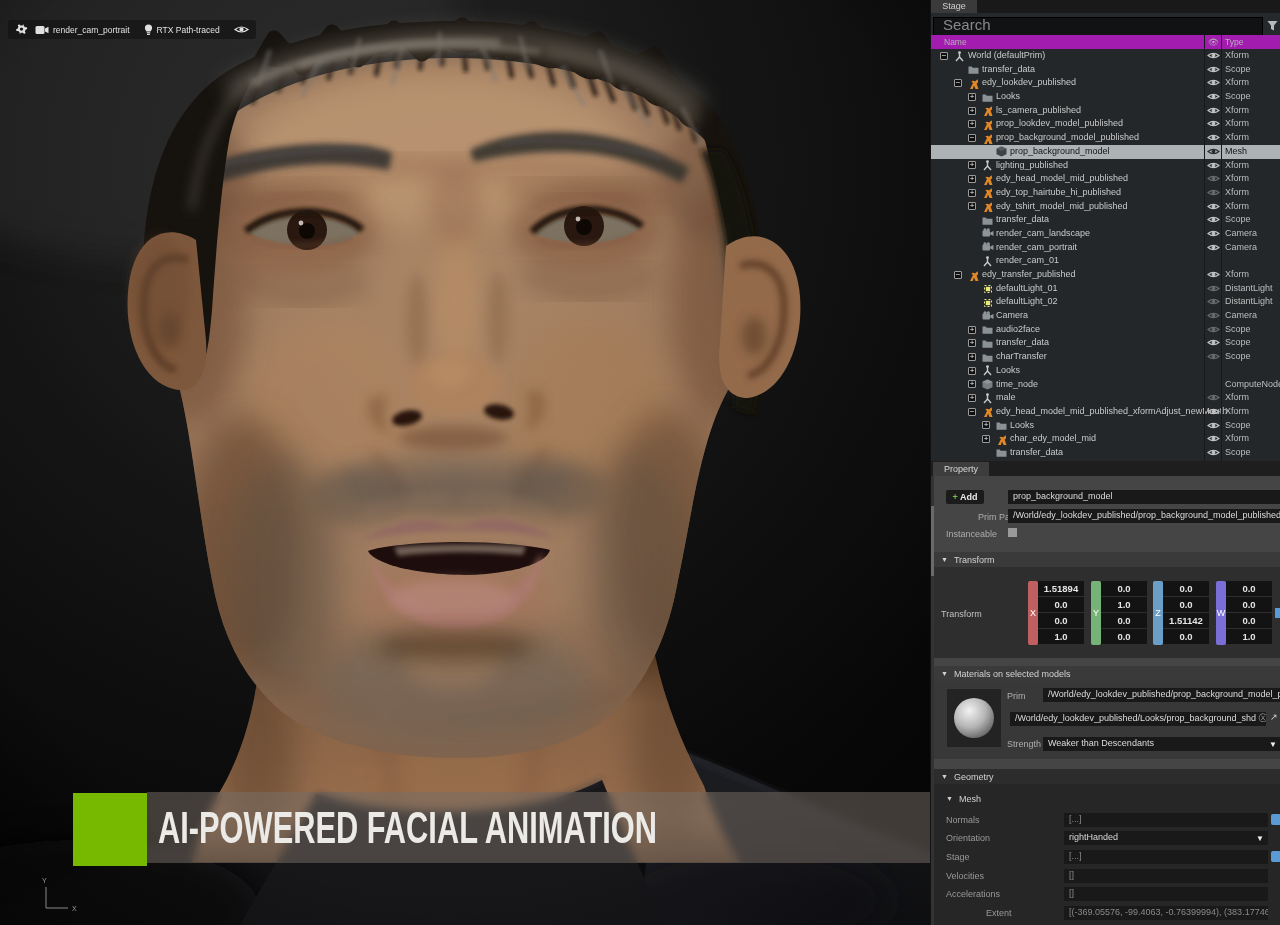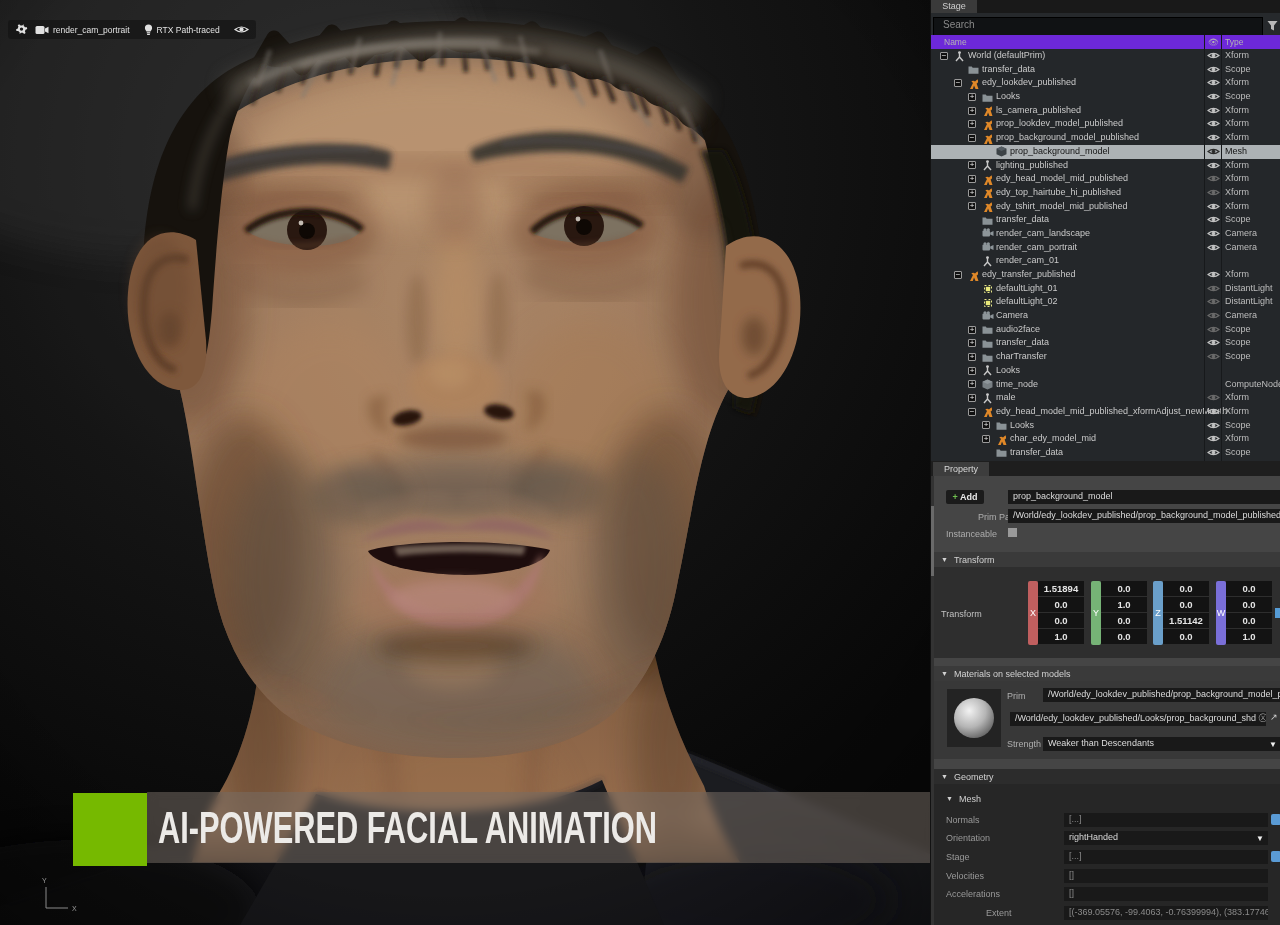--- a/index.html
+++ b/index.html
@@ -23,23 +23,23 @@
         white-space:nowrap;transform:scaleX(0.70);transform-origin:0 0;letter-spacing:0px;}
   
   #gizmo{position:absolute;left:28px;top:874px;z-index:6;}
   
   #rp{position:absolute;left:930px;top:0;width:350px;height:925px;background:#24272a;border-left:1px solid #121212;}
   #stagetabbar{position:absolute;left:0;top:0;width:350px;height:13px;background:#191919;}
   #stagetab{position:absolute;left:0;top:0;width:46px;height:13px;background:#3a3a3a;
             color:#cecece;font-size:9px;line-height:13px;text-align:center;}
   #searchrow{position:absolute;left:0;top:13px;width:350px;height:22px;background:#26292c;}
   #searchbox{position:absolute;left:2px;top:4px;width:330px;height:30px;background:#101214;
-             border:1px solid #000;color:#8a8a8a;font-size:10px;line-height:13px;padding-left:9px;}
+             border:1px solid #000;color:#8a8a8a;font-size:15px;line-height:13px;padding-left:9px;}
   #funnel{position:absolute;right:3px;top:5px;}
-  #treehdr{position:absolute;left:0;top:35px;width:350px;height:14px;background:#6d28d9;
+  #treehdr{position:absolute;left:0;top:35px;width:350px;height:14px;background:#a21caf;
            color:#b3b3b3;font-size:8.5px;line-height:14px;}
   #tree{position:absolute;left:0;top:49px;width:350px;height:412px;background:#24272a;overflow:hidden;}
   .trow{height:13.7px;position:relative;white-space:nowrap;color:#c9c9c9;font-size:9px;line-height:13.7px;}
   .trow.sel{background:#adb2b5;color:#141414;}
   .trow .nm{position:absolute;top:0;}
   .exp{position:absolute;top:2.8px;width:8px;height:8px;background:#101010;border:1px solid #9a9a9a;
        color:#e8e8e8;font-size:8px;line-height:6px;text-align:center;border-radius:1px;}
   .ticon{position:absolute;top:1.5px;width:11px;height:11px;}
   .eyec{position:absolute;left:276px;top:1px;width:13px;height:11px;}
   .typ{position:absolute;left:294px;top:0;color:#bdbdbd;}

